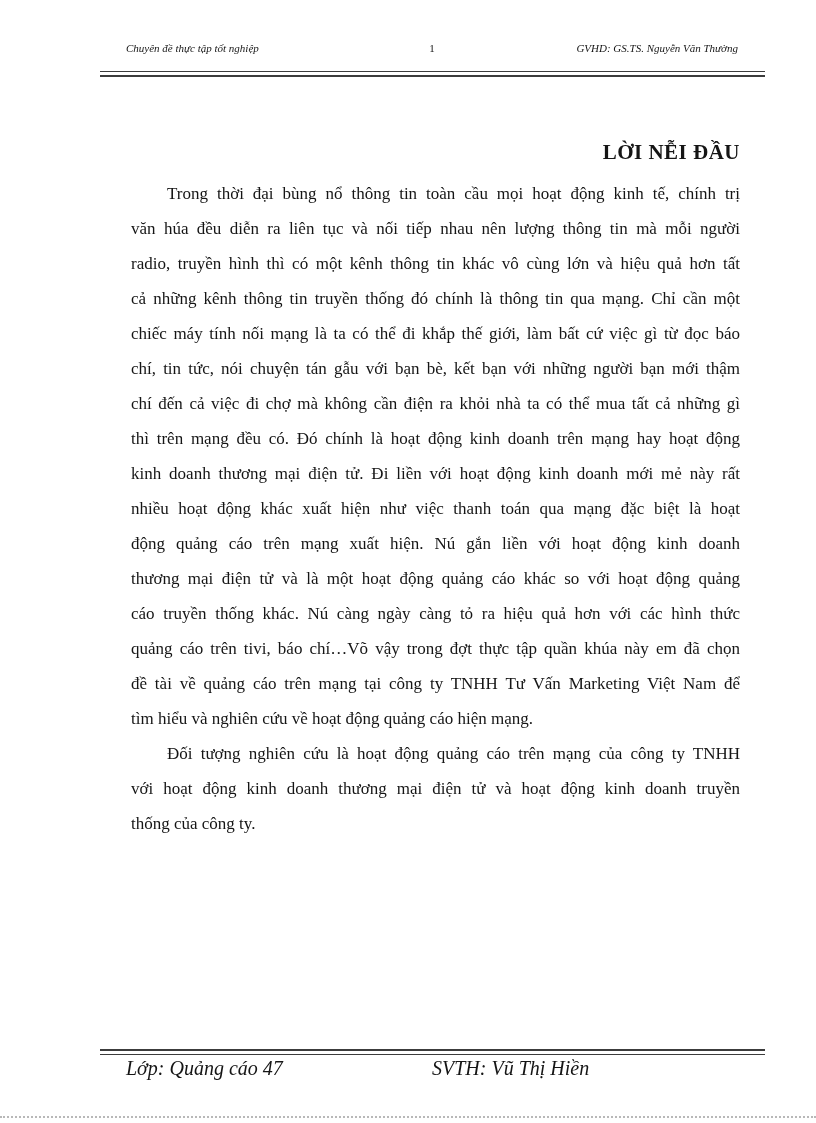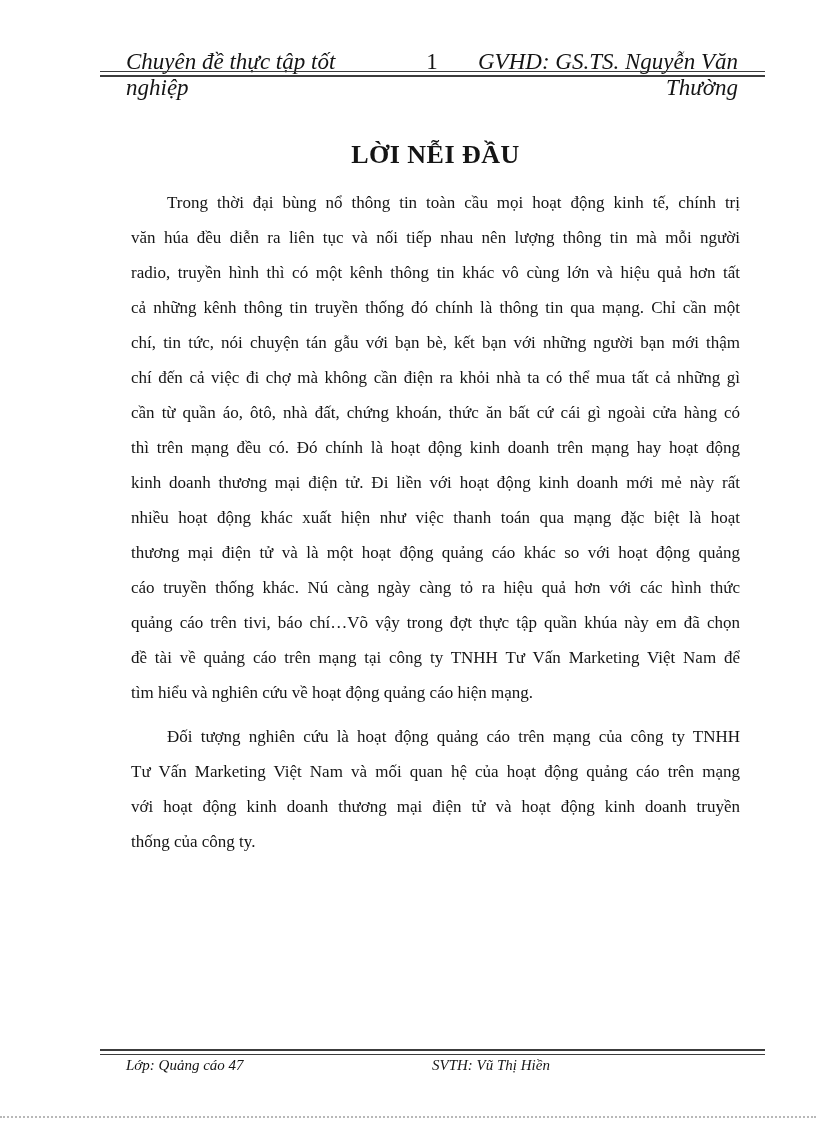--- a/index.html
+++ b/index.html
@@ -13,27 +13,27 @@
     height: 1123px;
     background: #ffffff;
     font-family: "Liberation Serif", "DejaVu Serif", serif;
     color: #151515;
     overflow: hidden;
   }
 
   
   .header-row {
     position: absolute;
-    top: 49px;
+    top: 42px;
     left: 100px;
     width: 665px;
     display: flex;
     align-items: baseline;
     font-style: italic;
-    font-size: 23px;
+    font-size: 11px;
   }
   .header-left  { flex: 1 1 0; padding-left: 26px; text-align: left; }
   .header-page  { flex: 0 0 60px; text-align: center; font-style: normal; }
   .header-right { flex: 1 1 0; padding-right: 27px; text-align: right; }
 
   .header-rule {
     position: absolute;
     top: 71px;
     left: 100px;
     width: 665px;
@@ -41,63 +41,63 @@
     border-top: 1px solid #3c3c3c;
     border-bottom: 2px solid #3c3c3c;
   }
 
   
   .doc-title {
     position: absolute;
     top: 140px;
     left: 131px;
     width: 609px;
-    text-align: center;
+    text-align: right;
     font-weight: bold;
-    font-size: 26px;
+    font-size: 21px;
     letter-spacing: 0.5px;
   }
 
   
   .doc-body {
     position: absolute;
     top: 176px;
     left: 131px;
     width: 609px;
   }
   .line {
     height: 35px;
     line-height: 35px;
     font-size: 17px;
     white-space: normal;
     text-align: justify;
     text-align-last: justify;
   }
-  .line.indent { text-indent: 36px; margin-top: 9px; }
+  .line.indent { text-indent: 36px; }
   .line.last   { text-align-last: left; }
 
   
   .footer-rule {
     position: absolute;
     top: 1049px;
     left: 100px;
     width: 665px;
     height: 3px;
     border-top: 2px solid #3c3c3c;
     border-bottom: 1px solid #3c3c3c;
   }
   .footer-row {
     position: absolute;
     top: 1057px;
     left: 100px;
     width: 665px;
     display: flex;
     align-items: baseline;
     font-style: italic;
-    font-size: 15px;
+    font-size: 20px;
   }
   .footer-left  { flex: 1 1 0; padding-left: 26px; text-align: left; }
   .footer-right { flex: 1 1 0; padding-right: 27px; text-align: left; }
 
   
   .page-break-dots {
     position: absolute;
     top: 1116px;
     left: 0;
     width: 816px;
@@ -116,34 +116,34 @@
   </div>
   <div class="header-rule"></div>
 
   <div class="doc-title">LỜI NỄI ĐẦU</div>
 
   <div class="doc-body">
     <div class="line indent">Trong thời đại bùng nổ thông tin toàn cầu mọi hoạt động kinh tế, chính trị</div>
     <div class="line">văn húa đều diễn ra liên tục và nối tiếp nhau nên lượng thông tin mà mỗi người</div>
     <div class="line">radio, truyền hình thì có một kênh thông tin khác vô cùng lớn và hiệu quả hơn tất</div>
     <div class="line">cả những kênh thông tin truyền thống đó chính là thông tin qua mạng. Chỉ cần một</div>
+    <div class="line">chiếc máy tính nối mạng là ta có thể đi khắp thế giới, làm bất cứ việc gì từ đọc báo</div>
     <div class="line">chí, tin tức, nói chuyện tán gẫu với bạn bè, kết bạn với những người bạn mới thậm</div>
     <div class="line">chí đến cả việc đi chợ mà không cần điện ra khỏi nhà ta có thể mua tất cả những gì</div>
-    <div class="line">cần từ quần áo, ôtô, nhà đất, chứng khoán, thức ăn bất cứ cái gì ngoài cửa hàng có</div>
     <div class="line">thì trên mạng đều có. Đó chính là hoạt động kinh doanh trên mạng hay hoạt động</div>
     <div class="line">kinh doanh thương mại điện tử. Đi liền với hoạt động kinh doanh mới mẻ này rất</div>
     <div class="line">nhiều hoạt động khác xuất hiện như việc thanh toán qua mạng đặc biệt là hoạt</div>
+    <div class="line">động quảng cáo trên mạng xuất hiện. Nú gắn liền với hoạt động kinh doanh</div>
     <div class="line">thương mại điện tử và là một hoạt động quảng cáo khác so với hoạt động quảng</div>
     <div class="line">cáo truyền thống khác. Nú càng ngày càng tỏ ra hiệu quả hơn với các hình thức</div>
     <div class="line">quảng cáo trên tivi, báo chí…Võ vậy trong đợt thực tập quần khúa này em đã chọn</div>
     <div class="line">đề tài về quảng cáo trên mạng tại công ty TNHH Tư Vấn Marketing Việt Nam để</div>
     <div class="line last">tìm hiểu và nghiên cứu về hoạt động quảng cáo hiện mạng.</div>
 
     <div class="line indent">Đối tượng nghiên cứu là hoạt động quảng cáo trên mạng của công ty TNHH</div>
-    <div class="line">Tư Vấn Marketing  Việt Nam và mối quan hệ của hoạt động quảng cáo trên mạng</div>
     <div class="line">với hoạt động kinh doanh thương mại điện tử và hoạt động kinh doanh truyền</div>
     <div class="line last">thống của công ty.</div>
   </div>
 
   <div class="footer-rule"></div>
   <div class="footer-row">
     <span class="footer-left">Lớp: Quảng cáo 47</span>
     <span class="footer-right">SVTH: Vũ Thị Hiền</span>
   </div>
 

